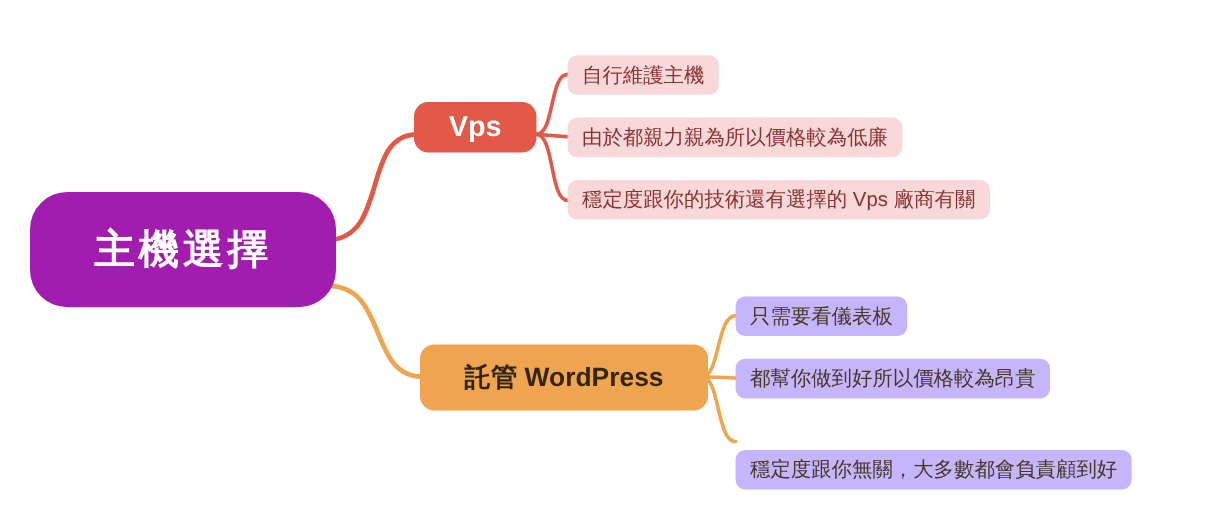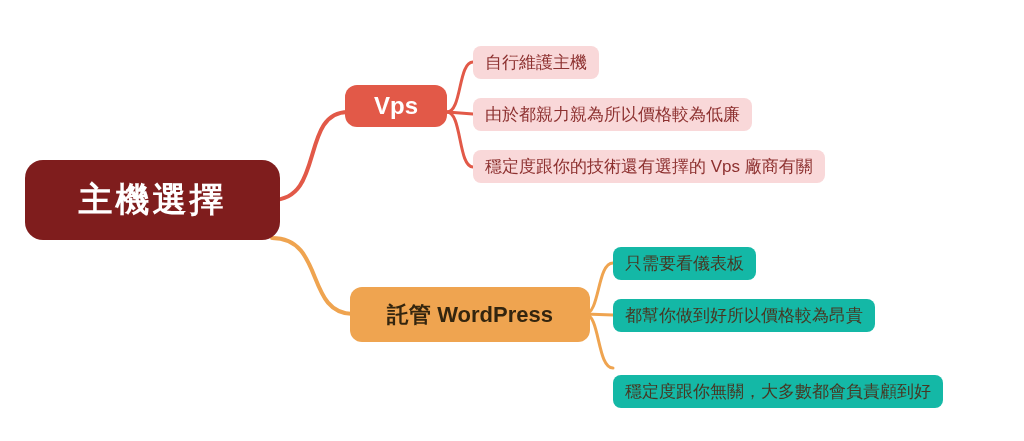--- a/index.html
+++ b/index.html
@@ -20,24 +20,24 @@
   .node {
     position: absolute;
     display: flex;
     align-items: center;
     justify-content: center;
     box-sizing: border-box;
     cursor: default;
   }
   .root-node {
     left: 25px; top: 160px;
-    width: 255px; height: 80px;
-    background: #7f1d1d;
+    width: 255px; height: 96px;
+    background: #a21caf;
     color: #ffffff;
-    border-radius: 18px;
+    border-radius: 31px;
     font-size: 34px;
     font-weight: bold;
     letter-spacing: 3px;
   }
   .branch-node {
     border-radius: 12px;
     font-weight: bold;
   }
   .branch-vps {
     left: 345px; top: 85px;
@@ -58,21 +58,21 @@
     height: 33px;
     border-radius: 8px;
     padding: 16px 12px;
     font-size: 17px;
     display: flex;
     align-items: center;
     white-space: nowrap;
     box-sizing: border-box;
   }
   .leaf-pink { background: #f9d8d9; color: #8d3130; }
-  .leaf-cream { background: #14b8a6; color: #473723; }
+  .leaf-cream { background: #c4b5fd; color: #473723; }
   .leaf-1 { left: 473px; top: 46px; }
   .leaf-2 { left: 473px; top: 98px; }
   .leaf-3 { left: 473px; top: 150px; }
   .leaf-4 { left: 613px; top: 247px; }
   .leaf-5 { left: 613px; top: 299px; }
   .leaf-6 { left: 613px; top: 351px; margin-top: 24px; }
 </style>
 </head>
 <body>
 

